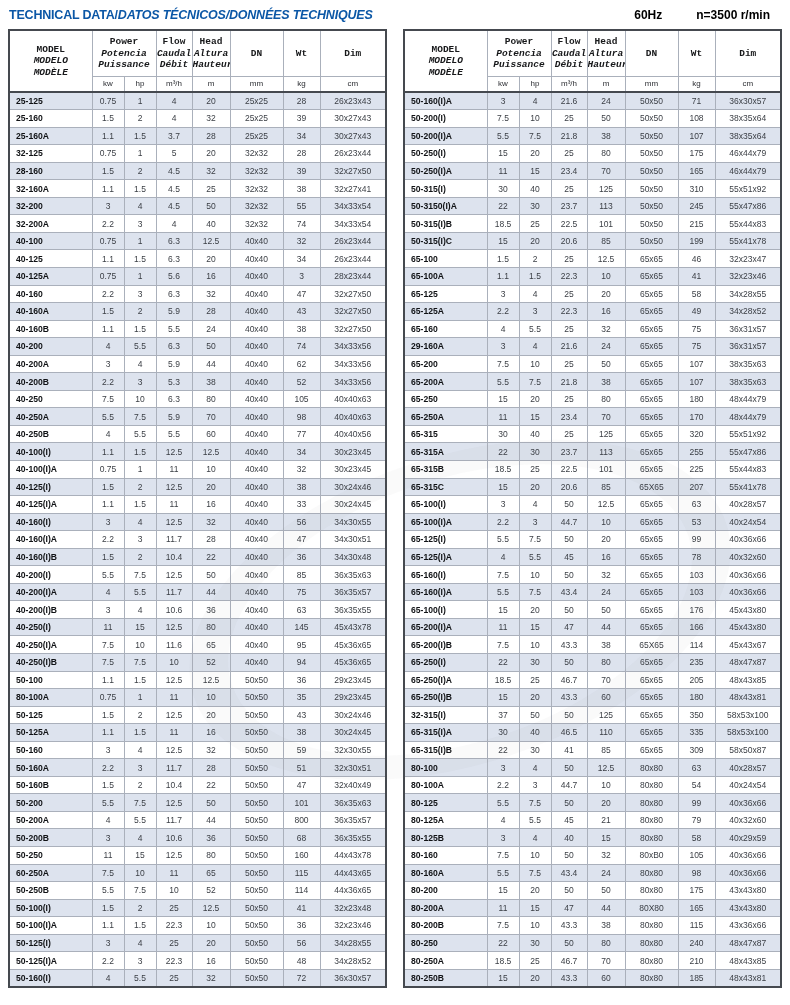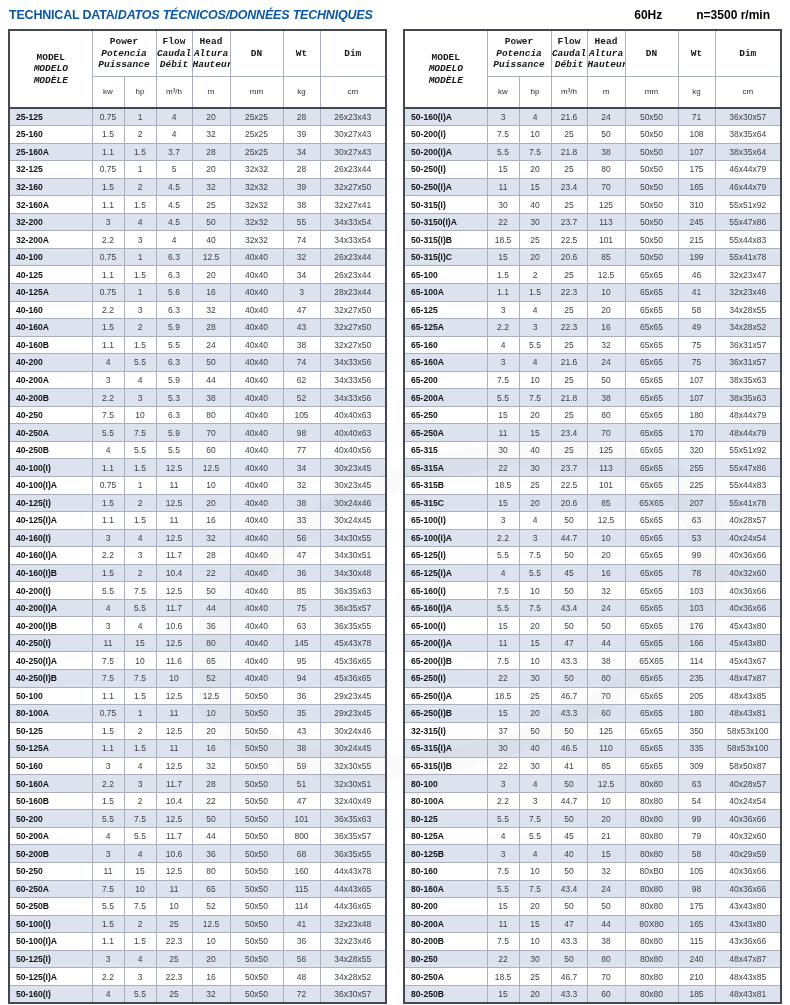--- a/index.html
+++ b/index.html
@@ -44,21 +44,21 @@
     background: #ffffff;
   }
   .datatable th, .datatable td {
     border: 1px solid #aab0bb;
     text-align: center;
     vertical-align: middle;
     overflow: hidden;
     white-space: nowrap;
   }
   .datatable thead tr.labels { height: 46px; font-family: Liberation Mono, monospace; }
-  .datatable thead tr.units  { height: 32px; }
+  .datatable thead tr.units  { height: 16px; }
   .datatable thead th {
     background: #ffffff;
     color: #17181a;
     font-size: 9.5px;
     line-height: 1.18;
     font-weight: bold;
   }
   .datatable thead tr.units th {
     font-weight: normal;
     font-size: 8px;
@@ -190,21 +190,21 @@
           <td class="c0">32-125</td>
           <td class="c1">0.75</td>
           <td class="c2">1</td>
           <td class="c3">5</td>
           <td class="c4">20</td>
           <td class="c5">32x32</td>
           <td class="c6">28</td>
           <td class="c7">26x23x44</td>
         </tr>
         <tr>
-          <td class="c0">32-160</td>
+          <td class="c0">28-160</td>
           <td class="c1">1.5</td>
           <td class="c2">2</td>
           <td class="c3">4.5</td>
           <td class="c4">32</td>
           <td class="c5">32x32</td>
           <td class="c6">39</td>
           <td class="c7">32x27x50</td>
         </tr>
         <tr>
           <td class="c0">32-160A</td>
@@ -851,21 +851,21 @@
           <td class="c0">65-160</td>
           <td class="c1">4</td>
           <td class="c2">5.5</td>
           <td class="c3">25</td>
           <td class="c4">32</td>
           <td class="c5">65x65</td>
           <td class="c6">75</td>
           <td class="c7">36x31x57</td>
         </tr>
         <tr>
-          <td class="c0">65-160A</td>
+          <td class="c0">29-160A</td>
           <td class="c1">3</td>
           <td class="c2">4</td>
           <td class="c3">21.6</td>
           <td class="c4">24</td>
           <td class="c5">65x65</td>
           <td class="c6">75</td>
           <td class="c7">36x31x57</td>
         </tr>
         <tr>
           <td class="c0">65-200</td>

